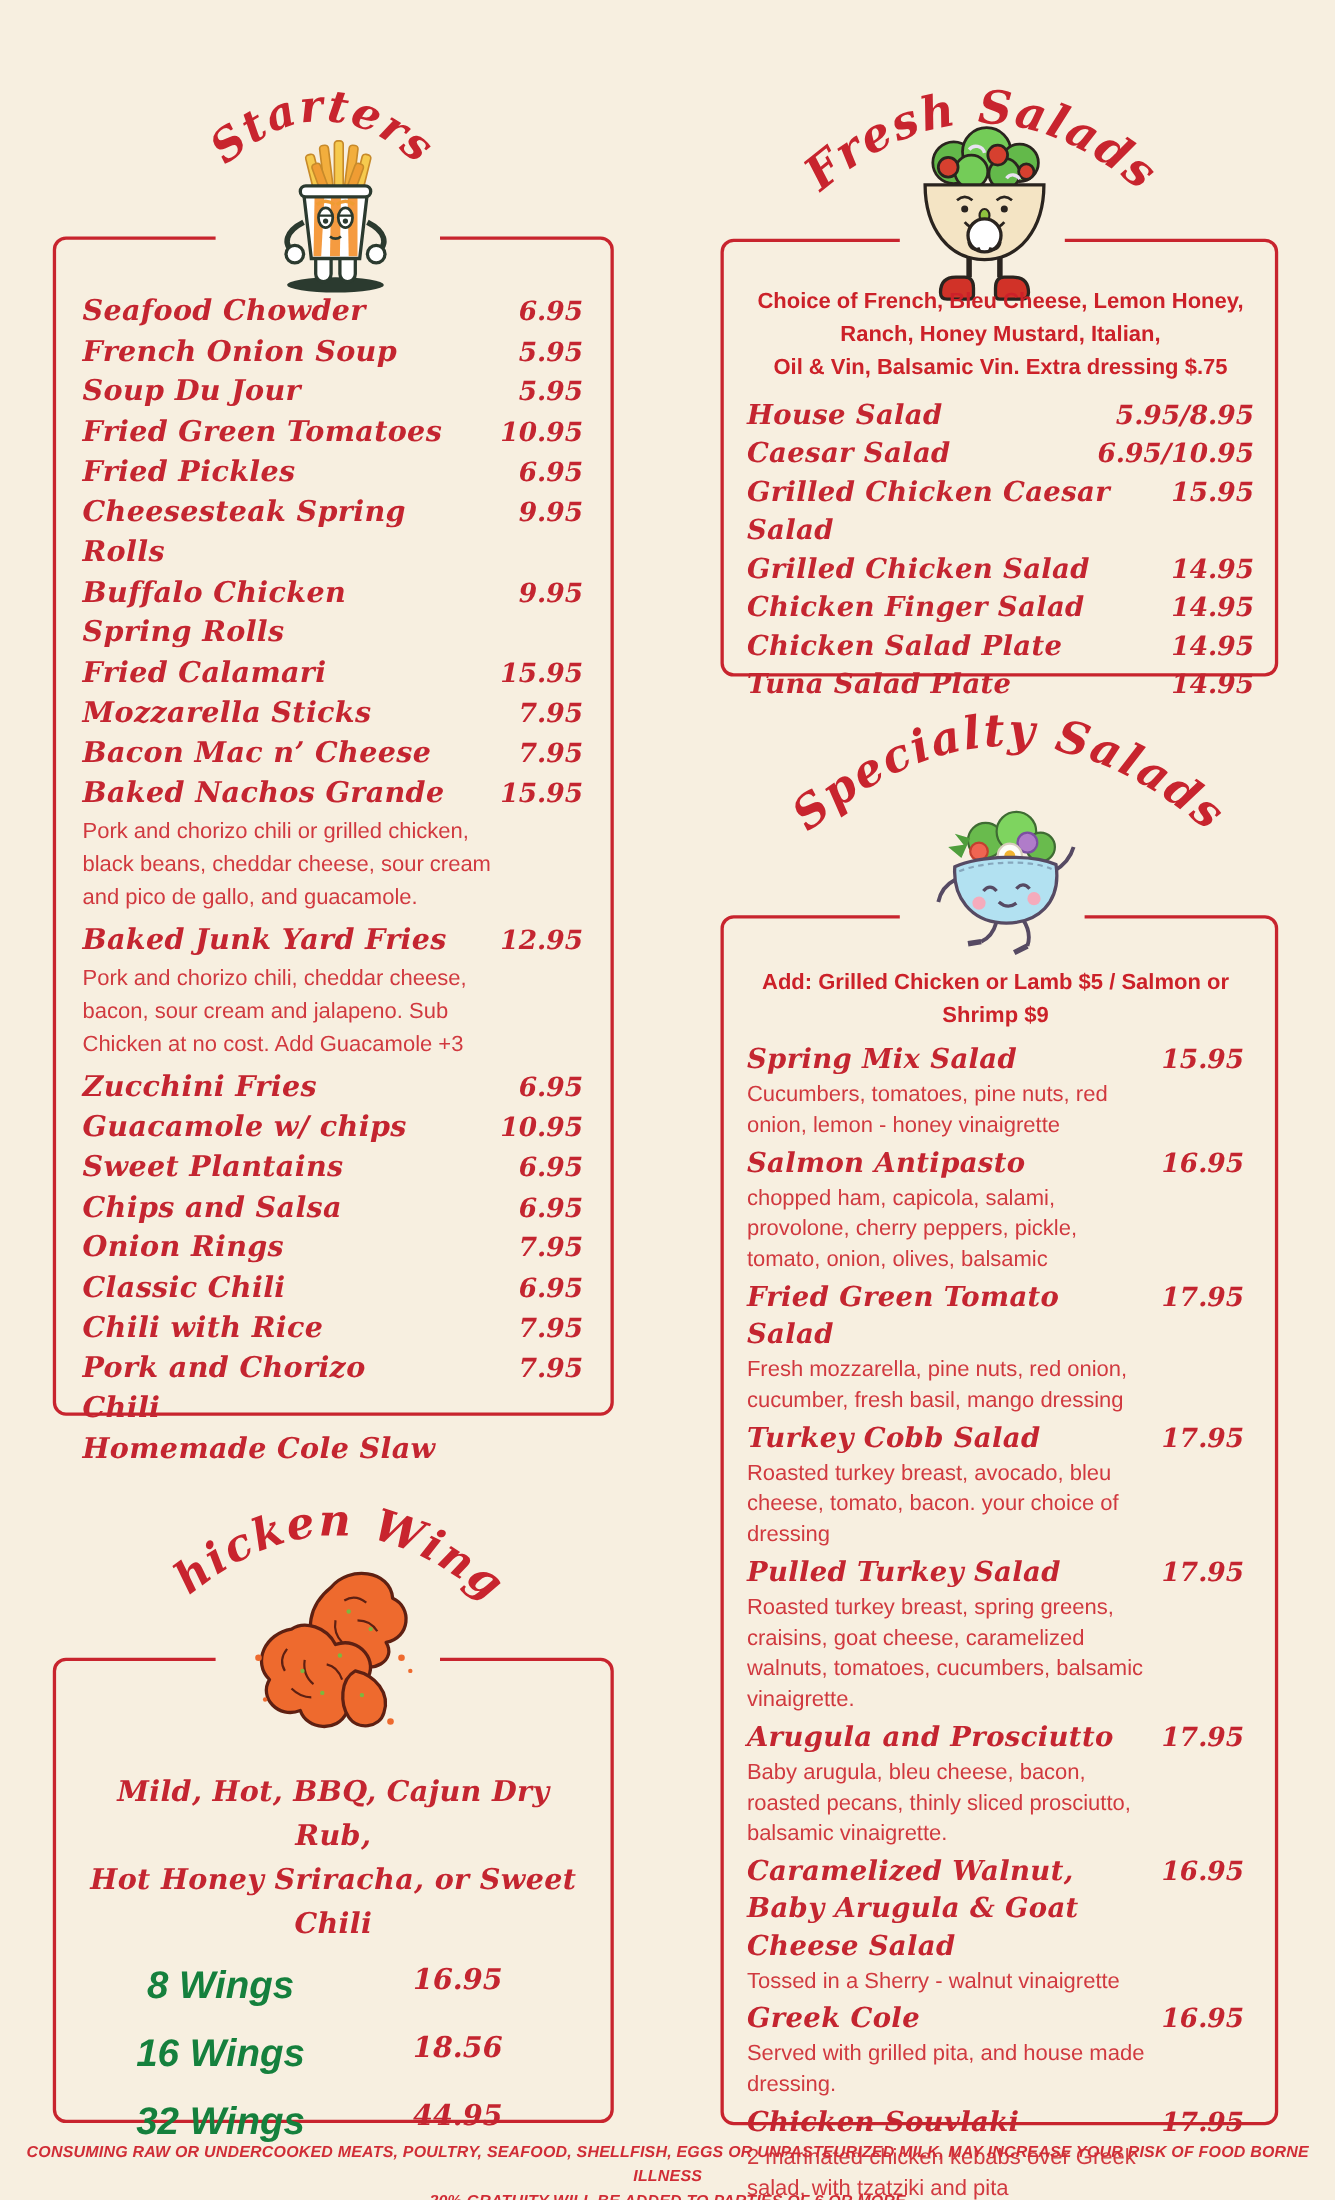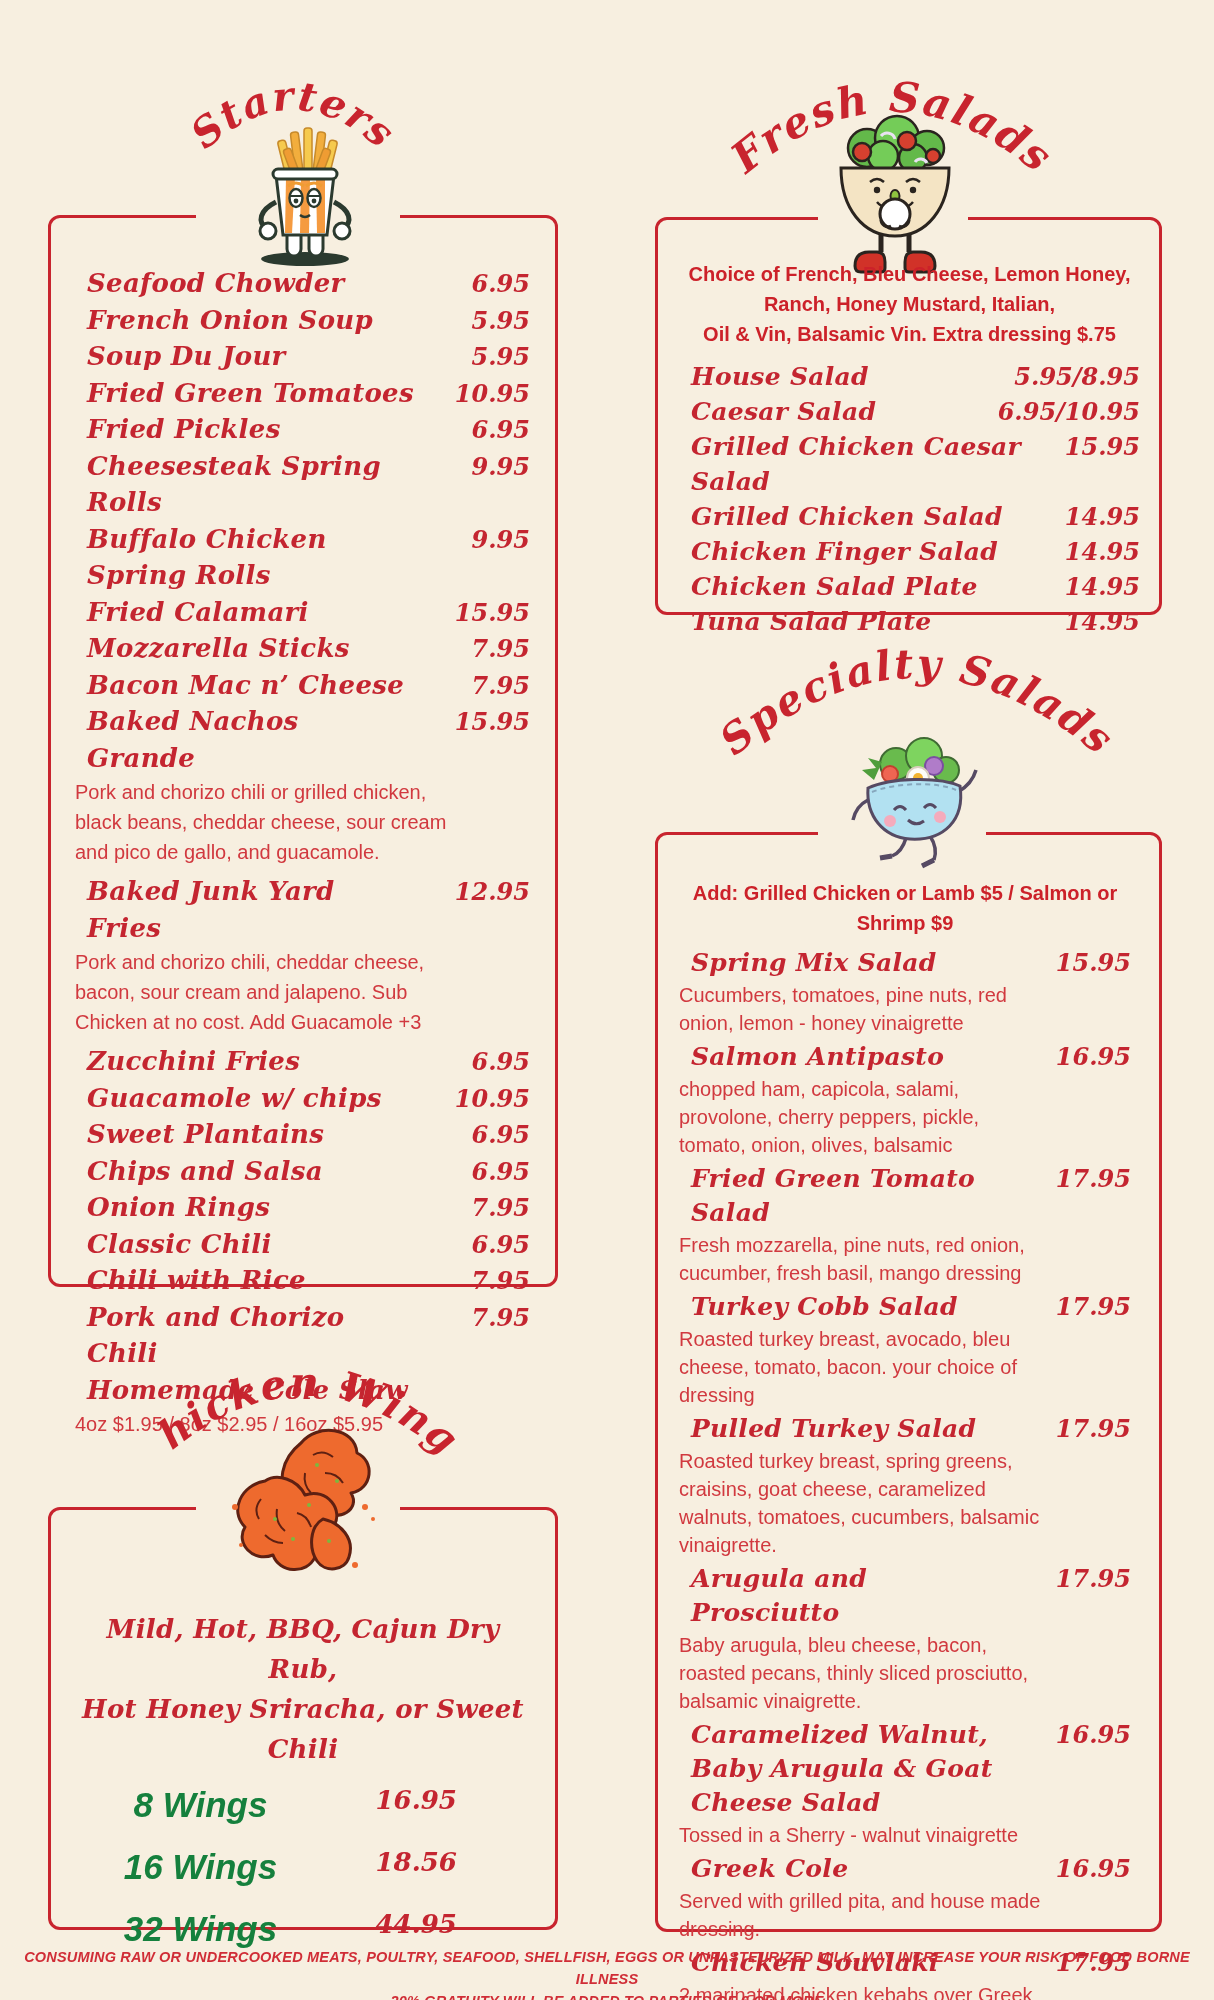--- a/index.html
+++ b/index.html
@@ -4,21 +4,21 @@
 <style>
   html,body{margin:0;padding:0;}
   #page{position:relative;width:1214px;height:2000px;background:#f7efe0;overflow:hidden;
         font-family:"Liberation Sans",sans-serif;}
   .panel{position:absolute;border:3px solid #c8242e;border-radius:12px;box-sizing:border-box;}
   .gap-patch{position:absolute;background:#f7efe0;height:10px;}
   .mascot{position:absolute;}
   .arc{position:absolute;overflow:visible;}
   .arc-text{fill:#c8242e;font-family:"DejaVu Serif",serif;font-style:italic;font-weight:700;letter-spacing:2px;}
   
-  .item .row{display:flex;justify-content:space-between;align-items:baseline;margin-left:12px;}
+  .item .row{display:flex;justify-content:space-between;align-items:baseline;}
   .iname{font-family:"DejaVu Serif",serif;font-style:italic;font-weight:700;color:#c42530;
          font-size:26px;line-height:36.5px;max-width:74%;letter-spacing:.3px;}
   .iprice{font-family:"DejaVu Serif",serif;font-style:italic;font-weight:700;color:#c42530;
           font-size:24px;white-space:nowrap;margin-left:10px;}
   .idesc{font-family:"Liberation Sans",sans-serif;font-size:20px;line-height:30px;color:#d1393f;
          max-width:385px;margin:1px 0 6px 0;}
   
   .list-starters{position:absolute;left:48px;top:215px;width:510px;height:1072px;box-sizing:border-box;
                  padding:50px 28px 0 27px;}
   
@@ -232,21 +232,20 @@
       <span class="iname">Pork and Chorizo Chili</span>
       <span class="iprice">7.95</span>
     </div>
 
   </div>
       <div class="item">
     <div class="row">
       <span class="iname">Homemade Cole Slaw</span>
 
     </div>
-    <div class="idesc">4oz $1.95  /  8oz $2.95  /  16oz $5.95</div>
   </div>
     </div>
 
   <svg class="arc" style="left:722px;top:56px;width:340px;height:140px;" viewBox="0 0 340 140">
     <defs>
         <path id="arcF" d="M16 126 Q170 -14 324 126" fill="none"></path>
       </defs>
     <text class="arc-text" font-size="42"><textPath href="#arcF" startOffset="50%" text-anchor="middle">Fresh Salads</textPath></text>
   </svg>
 

